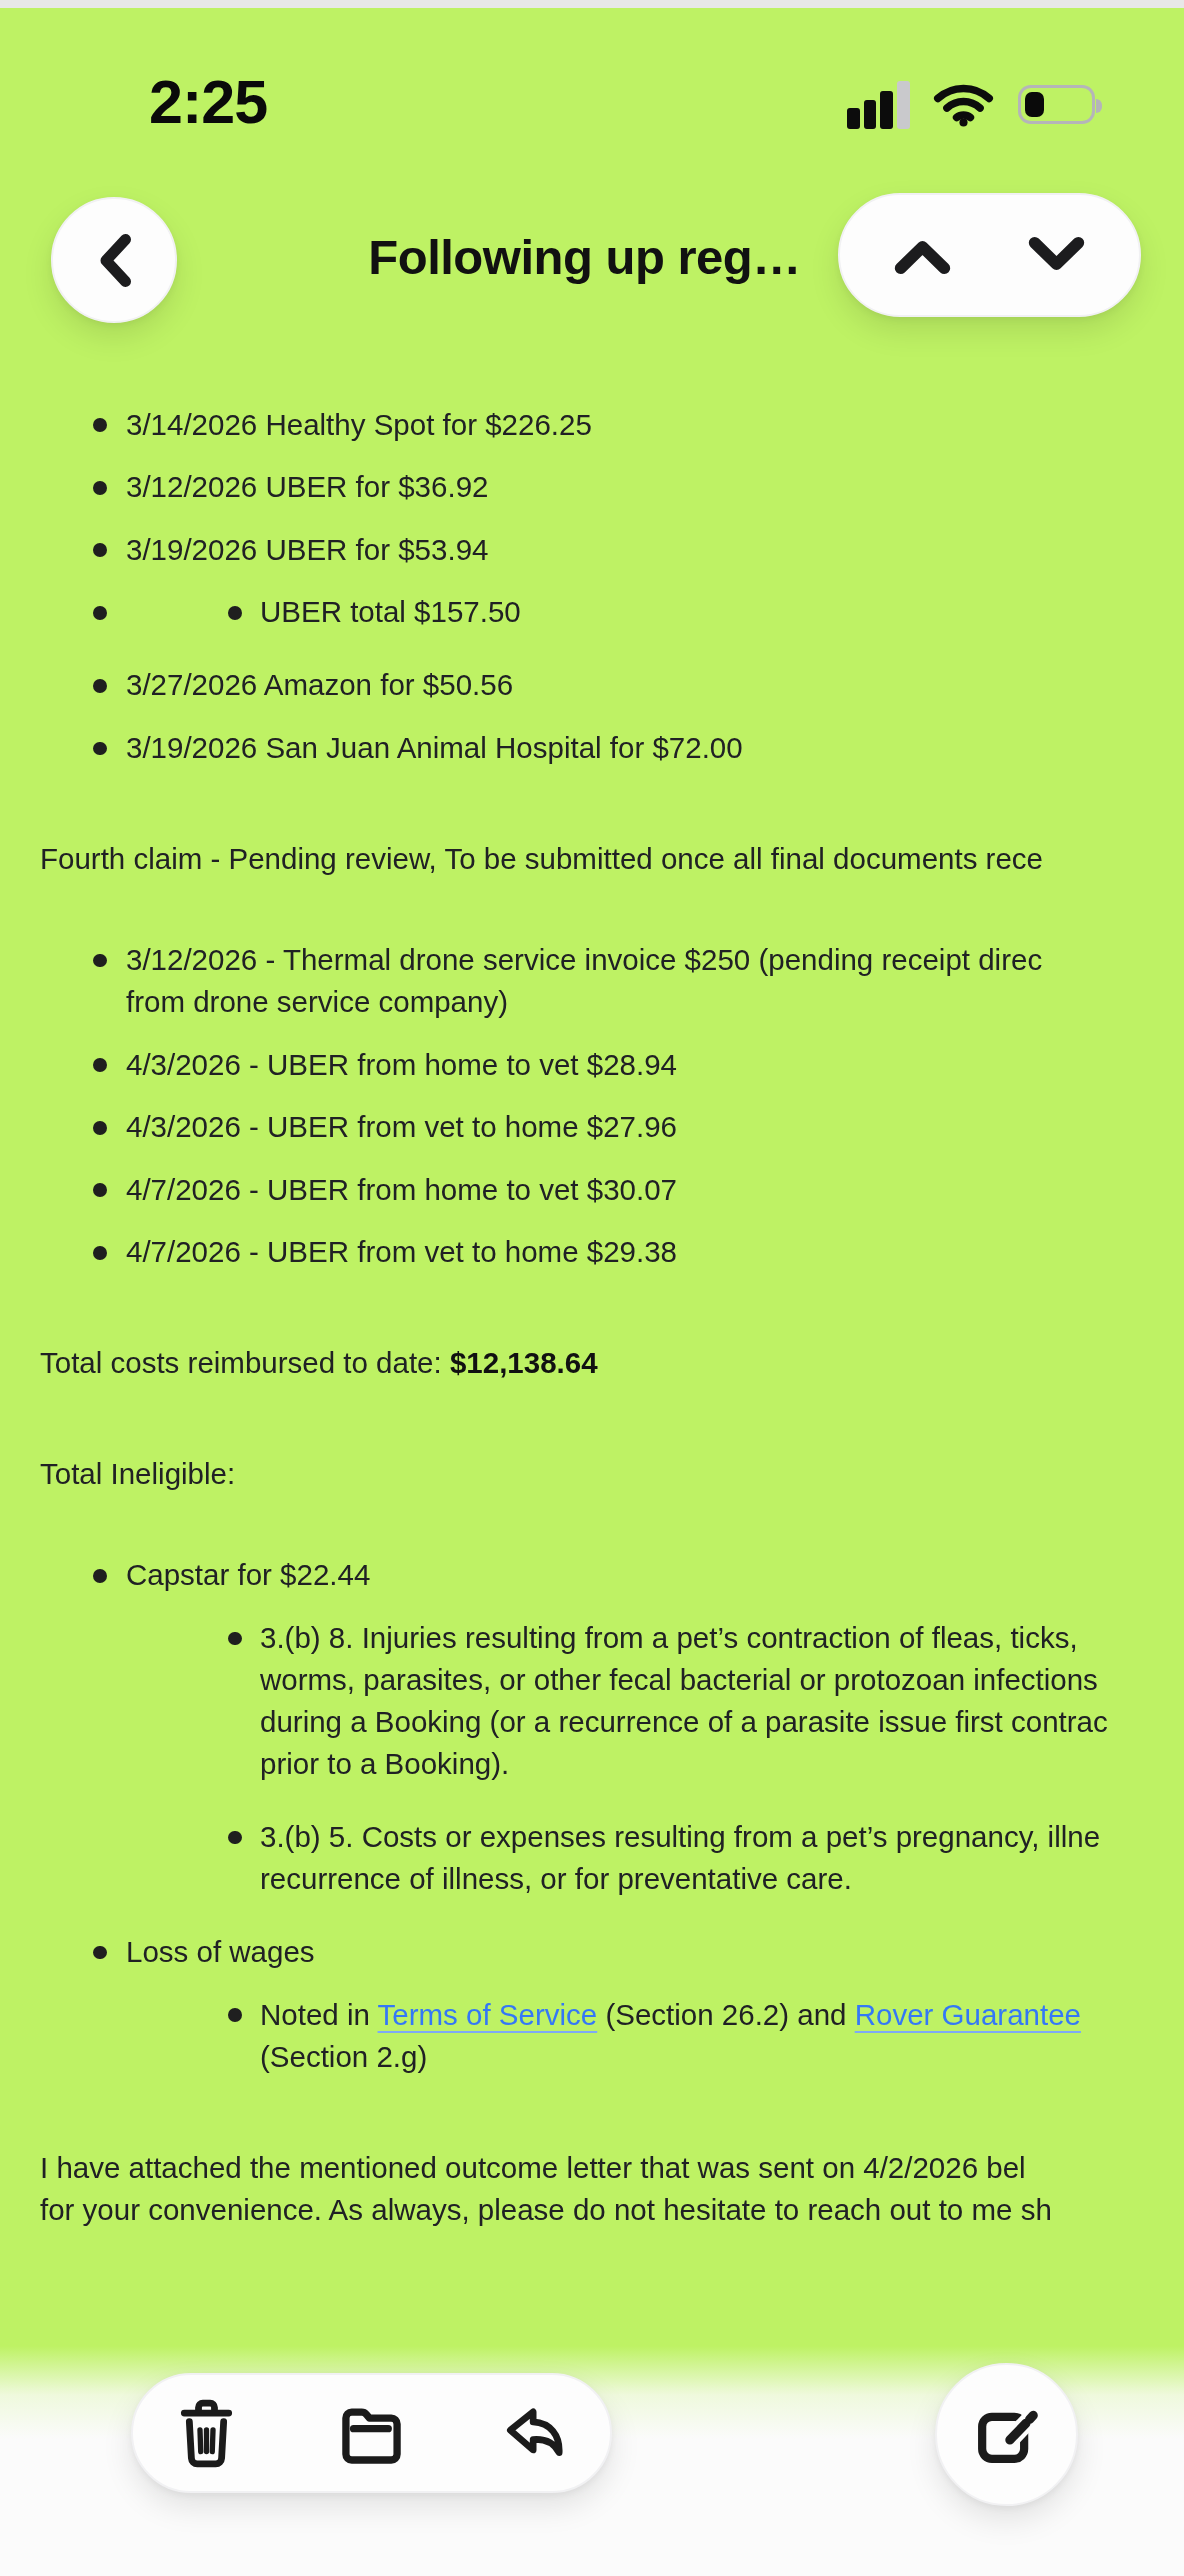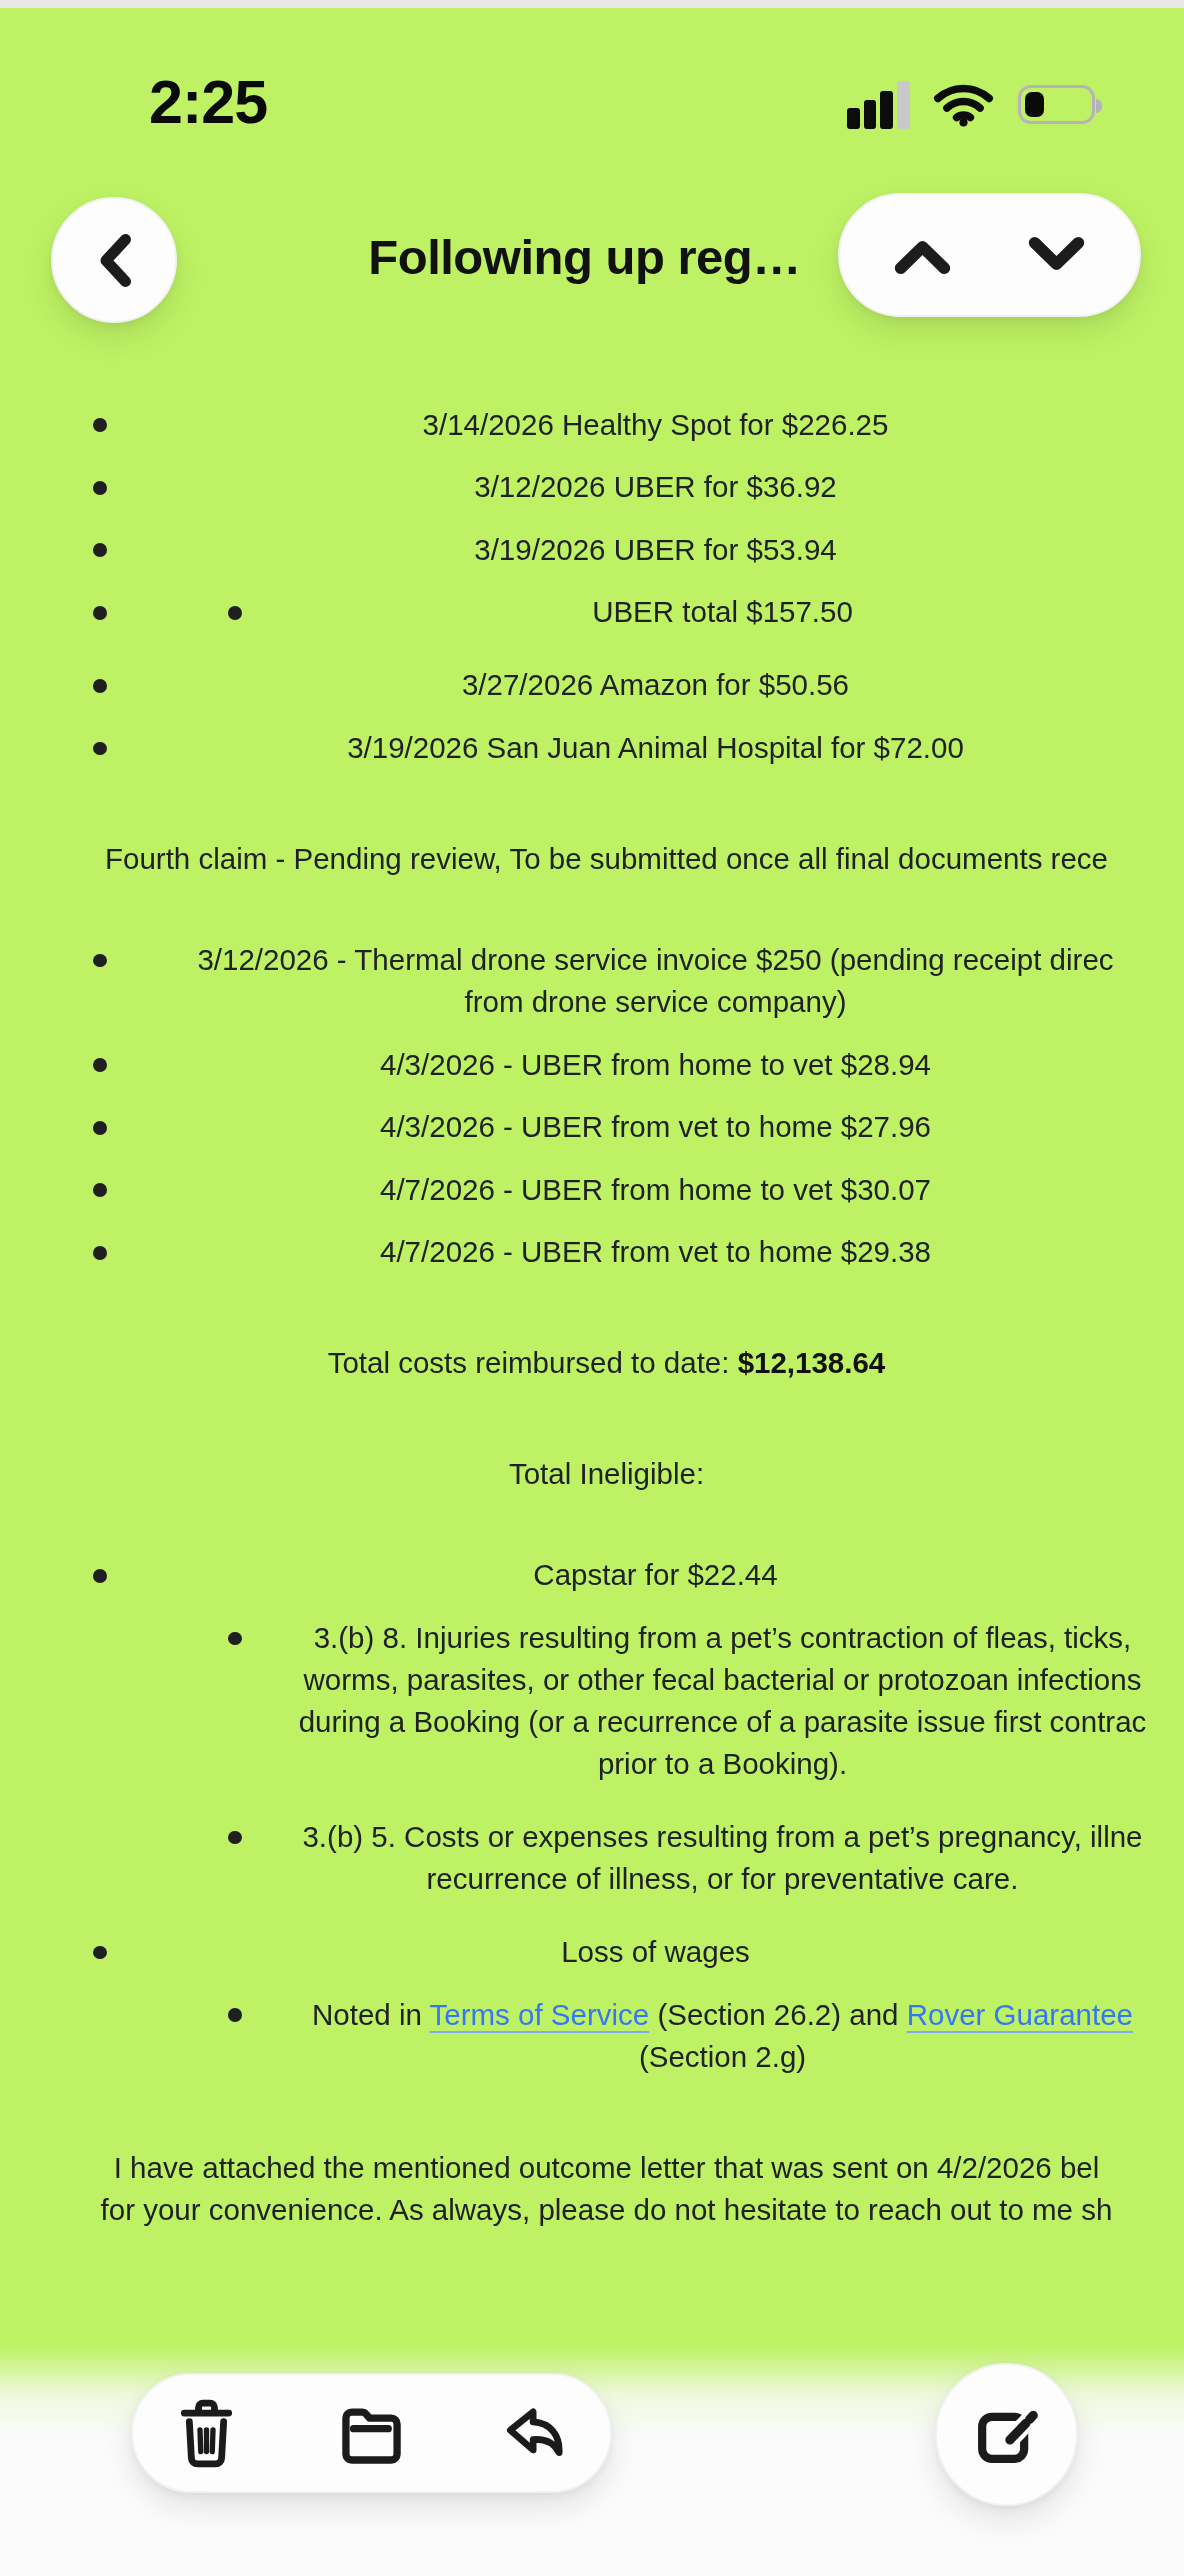--- a/index.html
+++ b/index.html
@@ -42,28 +42,28 @@
   }
   .updown-pill { left:838px; top:185px; width:303px; height:124px; border-radius:62px;
     justify-content:space-between; padding:0 41px; }
   .ud-btn { width:83px; height:100%; display:flex; align-items:center; justify-content:center; cursor:pointer; }
 
   
   .email-body {
     position:absolute; left:0; top:376px; width:100%; padding-top:19.6px;
     font-size:29.5px; line-height:42px; color:#202124; overflow:hidden;
   }
-  .blk { position:relative;text-align:center; }
+  .blk { position:relative; }
   .blk .ln { white-space:nowrap; overflow:hidden; }
   .lv1 { padding-left:126px; margin:0 0 20.6px 0; }
   .lv1 > .dot { left:93px; }
   .lv2 { padding-left:260px; margin:4.9px 0 31px 0; }
   .lv2 > .dot { left:228px; }
   .dot { position:absolute; top:14.7px; width:13.8px; height:13.8px; border-radius:50%; background:#1f1f1f; }
-  .p-blk { padding-left:28px; margin:69px 0 59px 0; }
+  .p-blk { padding-left:40px; margin:69px 0 59px 0; }
   .blk b { font-weight:700; color:#111; }
   a.lnk { color:#3478f6; text-decoration:underline; text-decoration-color:#7eaaf5; text-underline-offset:5.9px; cursor:pointer; }
 
   
   .bottom-fade {
     position:absolute; left:0; top:2338px; width:100%; height:238px; z-index:5;
     background:linear-gradient(180deg, rgba(251,251,251,0) 0px, rgba(251,251,251,.8) 49px, #fbfbfb 93px);
   }
   .toolbar-pill {
     left:131px; top:2365px; width:481px; height:120px; border-radius:60px; z-index:6;

